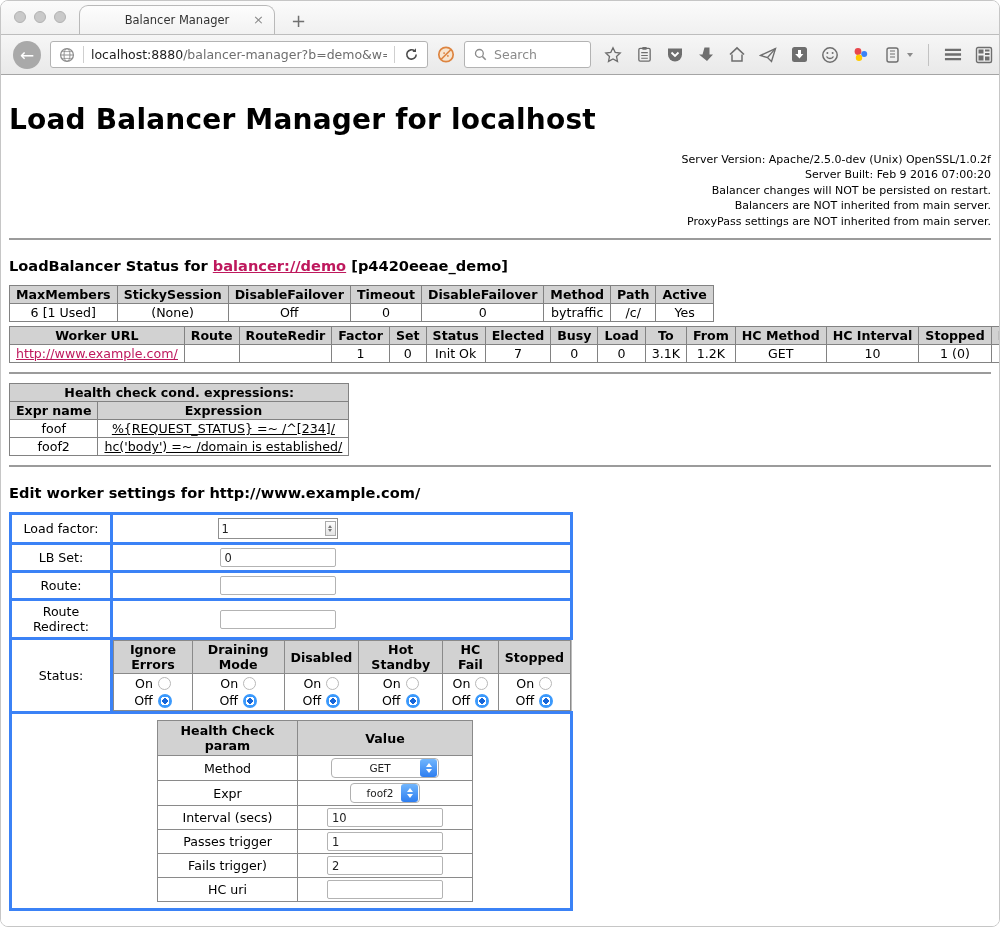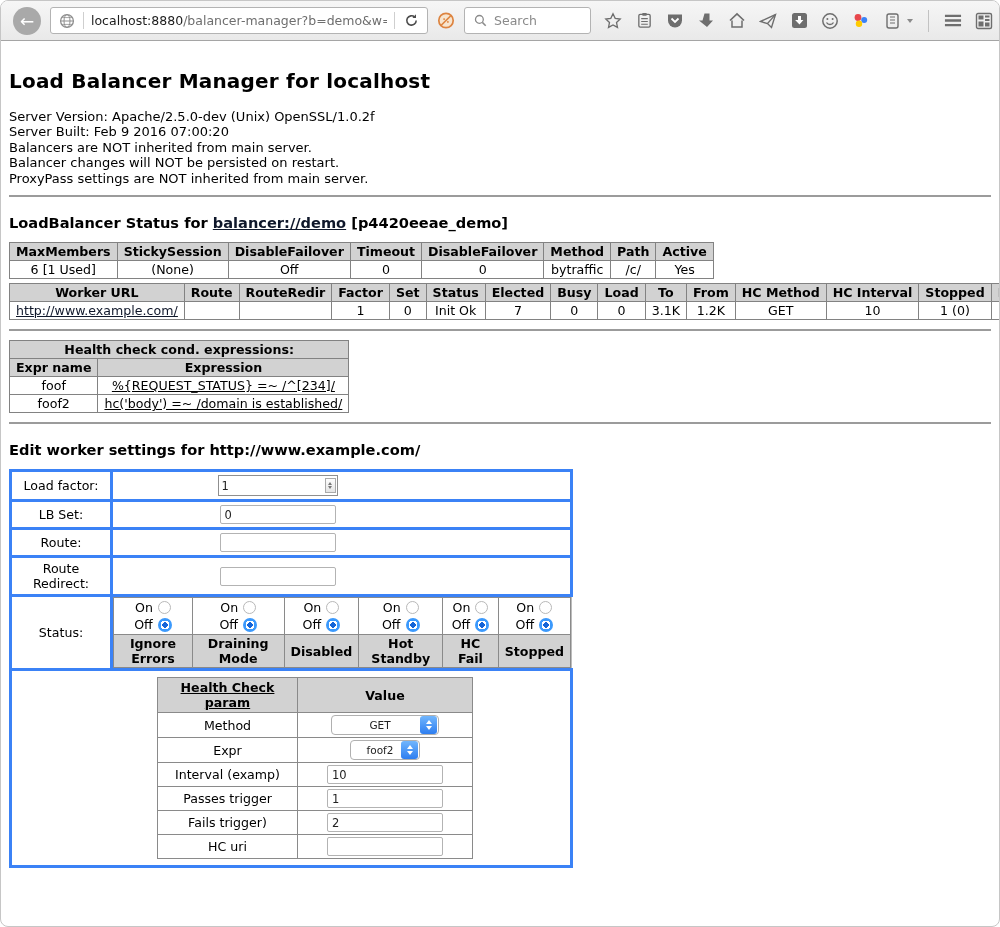--- a/index.html
+++ b/index.html
@@ -39,25 +39,25 @@
   .search-field input::placeholder { color:#8a8a8a; }
   .nav-icons { display:flex; align-items:center; gap:13px; margin-left:4px; }
   .icn { width:18px; height:18px; display:inline-flex; align-items:center; justify-content:center; }
   .caret-down { width:0; height:0; border-left:3.5px solid transparent; border-right:3.5px solid transparent;
                 border-top:4px solid #8a8a8a; margin-left:-7px; }
   .toolbar-sep { width:1px; height:22px; background:#c2c2c2; margin:0 2px; }
 
   
   .content { padding:14px 8px 0 8px; background:#fff; height:852px; overflow:hidden;
              font-size:13px; color:#000; }
-  h1.pgtitle { font-size:20px; font-weight:bold; margin:14px 0 16px 0; letter-spacing:0.2px; }
-  .info-lines div { line-height:15.4px; font-size:13px; }
+  h1.pgtitle { font-size:28px; font-weight:bold; margin:14px 0 16px 0; letter-spacing:0.2px; }
+  .info-lines div { line-height:15.4px; font-size:11px;text-align:right; }
   hr.sep { border:none; border-top:2px solid #9b9b9b; margin:9px 0; }
   h3.sect { font-size:14.6px; font-weight:bold; margin:17px 0 11px 0; }
-  a.plink { color:#0f172a; text-decoration:underline; }
+  a.plink { color:#be185d; text-decoration:underline; }
 
   table.dt { border-collapse:collapse; font-size:12.6px; margin:4px 0 1px 0; }
   table.dt th, table.dt td { border:1px solid #828282; padding:1px 6px; text-align:center; white-space:nowrap; }
   table.dt th { background:#d2d2d2; font-weight:bold; }
   table.dt td { background:#fff; }
   td.cell-left, th.cell-left { text-align:left;text-decoration:underline; }
   table.worker { width:960px; }
 
   
   table.form-table { border-collapse:collapse; width:564px; font-size:12.6px; margin-top:10px; }
@@ -84,21 +84,21 @@
   table.status-tbl th { background:#d2d2d2; }
   .rline { display:flex; align-items:center; justify-content:center; gap:5px; height:17px; }
   .radio { width:13px; height:13px; border-radius:50%; border:1px solid #b8b8b8; background:#fff; flex:0 0 auto; }
   .radio.checked { border:none; width:14px; height:14px;
        background:radial-gradient(circle at center,
          #1565d8 0 2.6px, #ffffff 2.6px 4.4px, #3b99fc 4.4px 7px); }
 
   table.hc-tbl { border-collapse:collapse; font-size:12.6px; margin:2px auto 2px 145px; }
   table.hc-tbl th, table.hc-tbl td { border:1px solid #8a8a8a; padding:2px 6px; text-align:center; }
   table.hc-tbl th { background:#d2d2d2; }
-  .hc-name { width:140px;text-decoration:underline; }
+  .hc-name { width:140px; }
   .hc-val { width:175px;margin-top:48px; }
   .mac-select { display:inline-flex; align-items:center; height:20px; border:1px solid #b0b0b0;
                 border-radius:4px; background:#fff; font-size:10.5px; color:#222; padding-left:12px;
                 position:relative; }
   .mac-select .sel-text { flex:1; text-align:center; padding-right:4px; }
   .sel-stepper { width:17px; height:18px; margin:0 1px 0 0; border-radius:3px;
                  background:linear-gradient(#71b6fd,#2e7ef0);
                  display:flex; flex-direction:column; align-items:center; justify-content:center; gap:2px; }
   .tri-u-w { width:0; height:0; border-left:3px solid transparent; border-right:3px solid transparent;
              border-bottom:4px solid #fff; }
@@ -110,20 +110,32 @@
   td.submit-row { text-align:center; padding:4px 0 5px 0 !important; }
   button.submit { font-family:"DejaVu Sans",sans-serif; font-size:11.5px; color:#333;
                   background:linear-gradient(#ffffff,#ededed); border:1px solid #ababab;
                   border-radius:4px; padding:2px 12px; }
 </style>
 </head>
 <body>
 
 <div class="window">
 
+  <div class="tabstrip">
+    <div class="traffic">
+      <span class="light"></span>
+      <span class="light"></span>
+      <span class="light"></span>
+    </div>
+    <div class="tab">
+      <span class="tab-title">Balancer Manager</span>
+      <span class="tab-close">×</span>
+    </div>
+    <span class="new-tab">+</span>
+  </div>
 
   <div class="navbar">
     <div class="back-btn">
       <span>←</span>
     </div>
 
     <div class="url-field">
       <span class="icn">
         <svg width="16" height="16" viewBox="0 0 16 16">
             <circle cx="8" cy="8" r="6.4" fill="none" stroke="#8f8f8f" stroke-width="1.3"></circle>
@@ -252,22 +264,22 @@
     </div>
   </div>
 
   <div class="content">
 
     <h1 class="pgtitle">Load Balancer Manager for localhost</h1>
 
     <div class="info-lines">
       <div>Server Version: Apache/2.5.0-dev (Unix) OpenSSL/1.0.2f</div>
       <div>Server Built: Feb 9 2016 07:00:20</div>
+      <div>Balancer changes will NOT be persisted on restart.</div>
       <div>Balancers are NOT inherited from main server.</div>
-      <div>Balancer changes will NOT be persisted on restart.</div>
       <div>ProxyPass settings are NOT inherited from main server.</div>
     </div>
 
     <hr class="sep">
 
     <h3 class="sect"><span>LoadBalancer Status for </span><a class="plink" href="#">balancer://demo</a><span> [p4420eeae_demo]</span></h3>
 
     <table class="dt">
       <tbody>
         <tr>
@@ -385,88 +397,88 @@
         <tr>
           <td class="flabel">Route Redirect:</td>
           <td class="fval"><input class="tbox push-left" type="text" style=""></td>
         </tr>
         <tr>
           <td class="flabel">Status:</td>
           <td style="padding:0 !important; border:1px solid #bcbcbc;">
             <table class="status-tbl">
               <tbody>
                 <tr>
-                  <td>
-                    <div class="rline">
-                        <span>On</span>
-                        <span class="radio"></span>
-                      </div>
-                    <div class="rline">
-                        <span>Off</span>
-                        <span class="radio checked"></span>
-                      </div>
-                  </td>
-                  <td>
-                    <div class="rline">
-                        <span>On</span>
-                        <span class="radio"></span>
-                      </div>
-                    <div class="rline">
-                        <span>Off</span>
-                        <span class="radio checked"></span>
-                      </div>
-                  </td>
-                  <td>
-                    <div class="rline">
-                        <span>On</span>
-                        <span class="radio"></span>
-                      </div>
-                    <div class="rline">
-                        <span>Off</span>
-                        <span class="radio checked"></span>
-                      </div>
-                  </td>
-                  <td>
-                    <div class="rline">
-                        <span>On</span>
-                        <span class="radio"></span>
-                      </div>
-                    <div class="rline">
-                        <span>Off</span>
-                        <span class="radio checked"></span>
-                      </div>
-                  </td>
-                  <td>
-                    <div class="rline">
-                        <span>On</span>
-                        <span class="radio"></span>
-                      </div>
-                    <div class="rline">
-                        <span>Off</span>
-                        <span class="radio checked"></span>
-                      </div>
-                  </td>
-                  <td>
-                    <div class="rline">
-                        <span>On</span>
-                        <span class="radio"></span>
-                      </div>
-                    <div class="rline">
-                        <span>Off</span>
-                        <span class="radio checked"></span>
-                      </div>
-                  </td>
-                </tr>
-                <tr>
                   <th>Ignore Errors</th>
                   <th>Draining Mode</th>
                   <th>Disabled</th>
                   <th>Hot Standby</th>
                   <th>HC Fail</th>
                   <th>Stopped</th>
+                </tr>
+                <tr>
+                  <td>
+                    <div class="rline">
+                        <span>On</span>
+                        <span class="radio"></span>
+                      </div>
+                    <div class="rline">
+                        <span>Off</span>
+                        <span class="radio checked"></span>
+                      </div>
+                  </td>
+                  <td>
+                    <div class="rline">
+                        <span>On</span>
+                        <span class="radio"></span>
+                      </div>
+                    <div class="rline">
+                        <span>Off</span>
+                        <span class="radio checked"></span>
+                      </div>
+                  </td>
+                  <td>
+                    <div class="rline">
+                        <span>On</span>
+                        <span class="radio"></span>
+                      </div>
+                    <div class="rline">
+                        <span>Off</span>
+                        <span class="radio checked"></span>
+                      </div>
+                  </td>
+                  <td>
+                    <div class="rline">
+                        <span>On</span>
+                        <span class="radio"></span>
+                      </div>
+                    <div class="rline">
+                        <span>Off</span>
+                        <span class="radio checked"></span>
+                      </div>
+                  </td>
+                  <td>
+                    <div class="rline">
+                        <span>On</span>
+                        <span class="radio"></span>
+                      </div>
+                    <div class="rline">
+                        <span>Off</span>
+                        <span class="radio checked"></span>
+                      </div>
+                  </td>
+                  <td>
+                    <div class="rline">
+                        <span>On</span>
+                        <span class="radio"></span>
+                      </div>
+                    <div class="rline">
+                        <span>Off</span>
+                        <span class="radio checked"></span>
+                      </div>
+                  </td>
                 </tr>
               </tbody>
             </table>
           </td>
         </tr>
         <tr>
           <td colspan="2" style="padding:4px 0;">
             <table class="hc-tbl">
               <tbody>
                 <tr>
@@ -491,21 +503,21 @@
                     <span class="mac-select sel-expr">
                       <span class="sel-text">foof2</span>
                       <span class="sel-stepper">
                           <span class="tri-u-w"></span>
                           <span class="tri-d-w"></span>
                         </span>
                     </span>
                   </td>
                 </tr>
                 <tr>
-                  <td>Interval (examp)</td>
+                  <td>Interval (secs)</td>
                   <td><input class="tbox" type="text" value="10" style=""></td>
                 </tr>
                 <tr>
                   <td>Passes trigger</td>
                   <td><input class="tbox" type="text" value="1" style=""></td>
                 </tr>
                 <tr>
                   <td>Fails trigger)</td>
                   <td><input class="tbox" type="text" value="2" style=""></td>
                 </tr>

